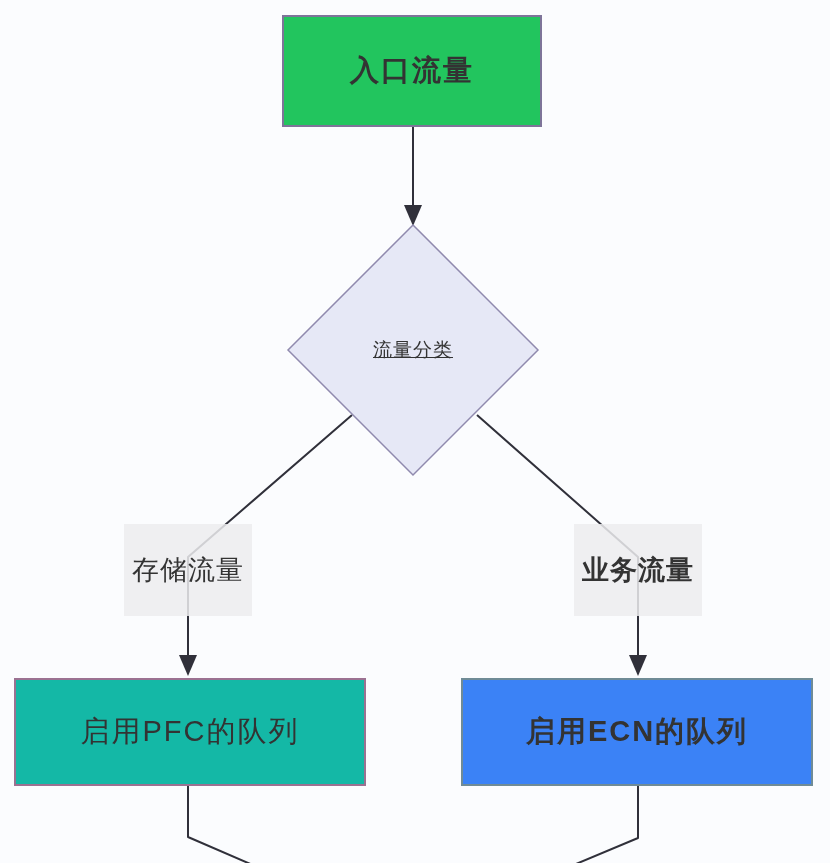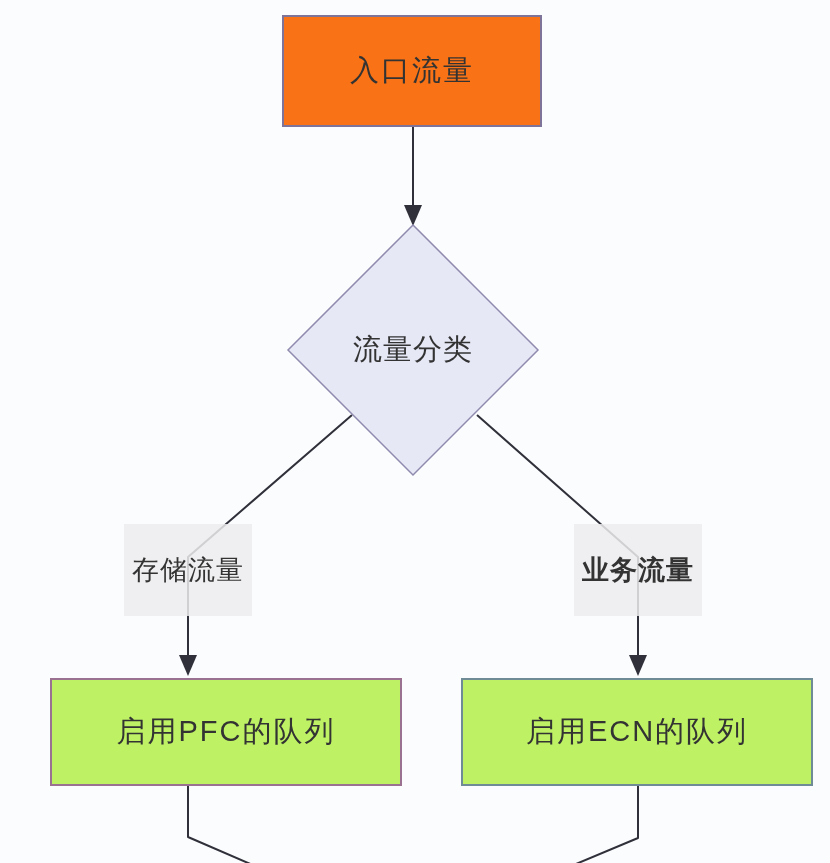--- a/index.html
+++ b/index.html
@@ -33,23 +33,24 @@
   .node-ingress   { left: 282px; top: 15px;  width: 256px; height: 108px; }
   .node-pfc       { left: 14px;  top: 678px; width: 348px; height: 104px; }
   .node-ecn       { left: 461px; top: 678px; width: 348px; height: 104px; }
   .diamond-label {
     position: absolute;
     left: 313px; top: 331px;
     width: 200px; height: 38px;
     display: flex;
     align-items: center;
     justify-content: center;
-    font-size: 29px;
+    font-size: 19px;
     color: #333333;
     letter-spacing: 1px;
+    text-decoration: underline;
   }
   .edge-label {
     position: absolute;
     top: 524px;
     width: 128px;
     height: 92px;
     display: flex;
     flex-direction: column;
     align-items: center;
     justify-content: center;
@@ -83,29 +84,29 @@
     <path class="edge-path" d="M477,415 L638,557 L638,658" stroke="#30303a"></path>
     <polygon points="638,676 629,655 647,655" fill="#30303a"></polygon>
 
     <path class="edge-path" d="M188,786 L188,837 L262,869" stroke="#30303a"></path>
 
     <path class="edge-path" d="M638,786 L638,838 L564,869" stroke="#30303a"></path>
 
     <polygon stroke-width="1.5" points="413,225 538,350 413,475 288,350" fill="#e6e8f6" stroke="#908aae"></polygon>
   </svg>
 
-  <div class="flow-node node-ingress" style="background: #f97316; border-color: rgb(126, 116, 153);">入口流量</div>
+  <div class="flow-node node-ingress" style="background: #22c55e; border-color: rgb(126, 116, 153); font-weight: bold;">入口流量</div>
 
   <div class="diamond-label">流量分类</div>
 
   <div class="edge-label edge-label-left">
     <div class="l1">存储流量</div>
   </div>
 
   <div class="edge-label edge-label-right">
     <div class="l1">业务流量</div>
   </div>
 
-  <div class="flow-node node-pfc" style="background: #bef264; border-color: rgb(155, 113, 145); margin-left: 36px;">启用PFC的队列</div>
+  <div class="flow-node node-pfc" style="background: #14b8a6; border-color: rgb(155, 113, 145);">启用PFC的队列</div>
 
-  <div class="flow-node node-ecn" style="background: #bef264; border-color: rgb(111, 139, 150);">启用ECN的队列</div>
+  <div class="flow-node node-ecn" style="background: #3b82f6; border-color: rgb(111, 139, 150); font-weight: bold;">启用ECN的队列</div>
 
 </div>
 
 </body></html>

